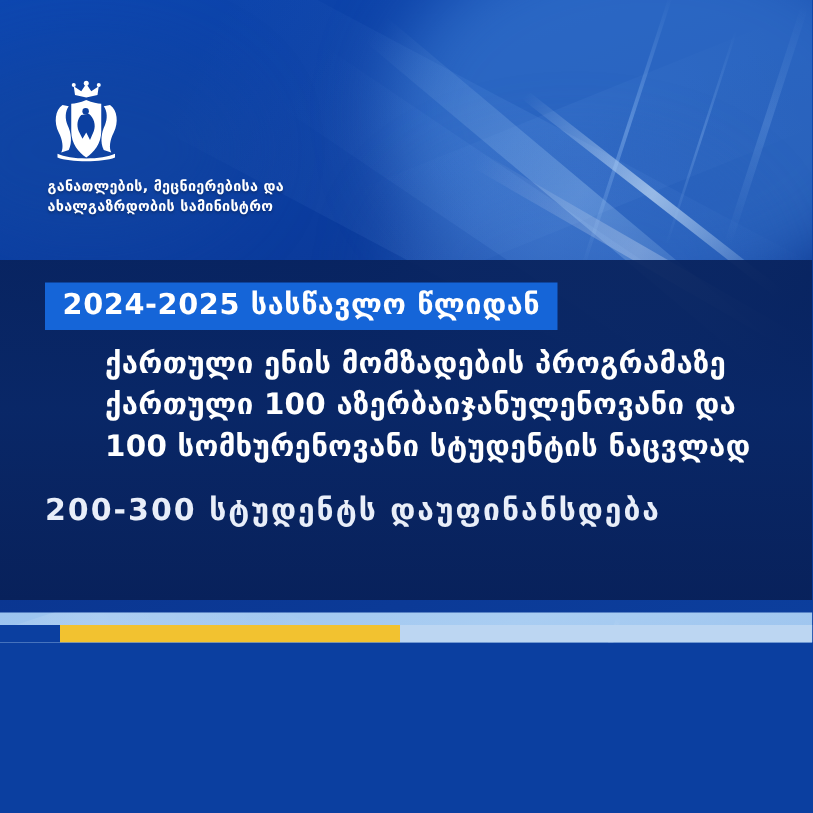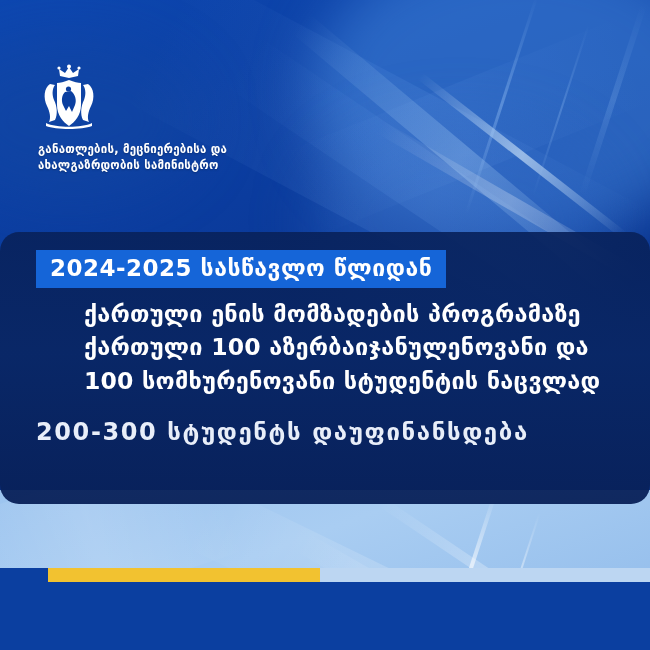--- a/index.html
+++ b/index.html
@@ -10,21 +10,21 @@
     width: 650px;
     height: 650px;
     overflow: hidden;
     font-family: "DejaVu Sans", "Liberation Sans", sans-serif;
     background: #0b3fa0;
   }
 
   .poster {
     position: relative;
     width: 650px;
-    height: 582px;
+    height: 514px;
     overflow: hidden;
     background: linear-gradient(160deg, #0d47b0 0%, #0b3c9e 35%, #0a3590 60%, #0c3f9e 100%);
   }
 
   
   .bg-layer {
     position: absolute;
     inset: 0;
     overflow: hidden;
   }
@@ -78,26 +78,25 @@
     font-weight: 700;
     color: #ffffff;
     white-space: pre-line;
     text-shadow: 0 1px 2px rgba(0,0,0,.25);
   }
 
   
   .band {
     position: absolute;
     left: 0;
-    top: 232px;
+    top: 208px;
     width: 650px;
     height: 272px;
     background: linear-gradient(180deg, rgba(8,34,92,0.92) 0%, rgba(9,38,100,0.94) 45%, rgba(8,32,88,0.95) 100%);
     z-index: 4;
-    border-radius: 19px;
   }
 
   .highlight-line {
     position: absolute;
     left: 36px;
     top: 18px;
     background: #1565d8;
     padding: 5px 14px 7px 14px;
   }
   .highlight-line .hl-text {

